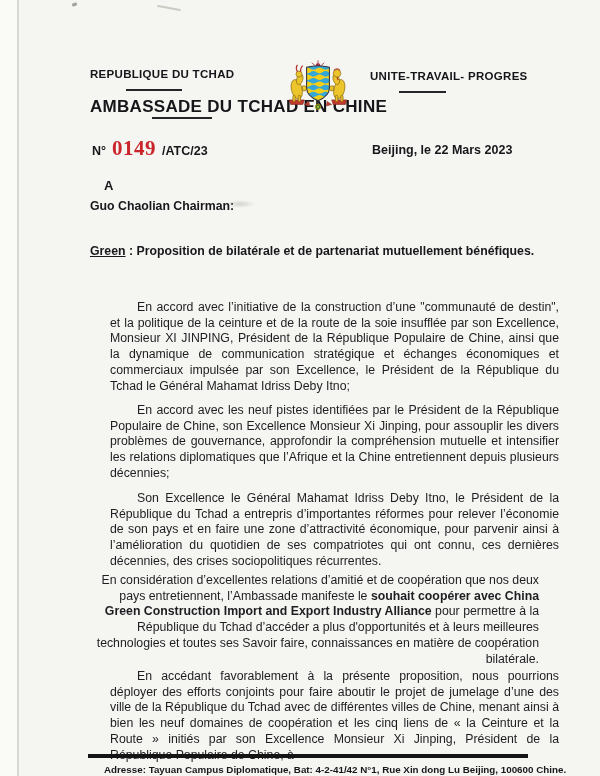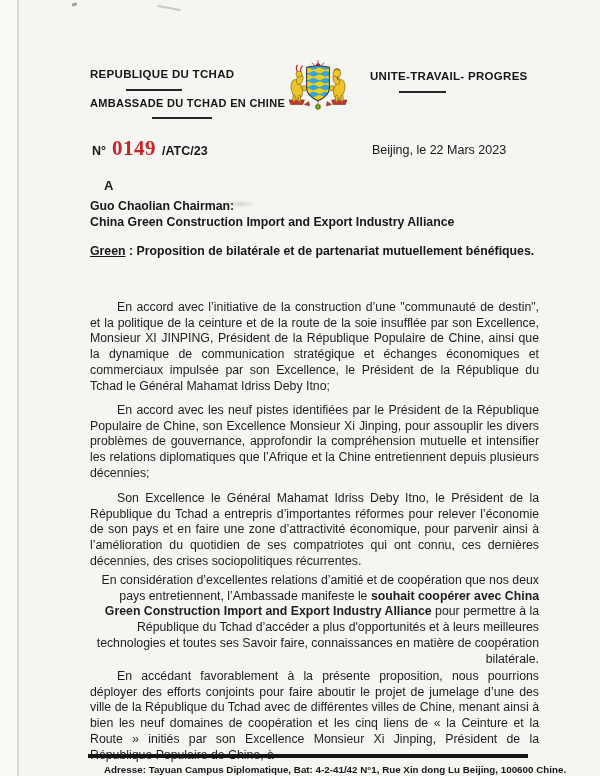--- a/index.html
+++ b/index.html
@@ -8,44 +8,44 @@
   .page {
     position:relative; width:600px; height:776px; overflow:hidden;
     background:#f5f5f1;
   }
   .edge-strip { position:absolute; left:0; top:0; width:17px; height:776px; background:#fafaf7; }
   .edge-line  { position:absolute; left:17px; top:0; width:2px; height:776px; background:#d7d7d3; }
   .speck1 { position:absolute; left:72px; top:3px; width:5px; height:3px; background:#8f8f88; transform:rotate(-20deg); border-radius:1px; opacity:.8; }
   .speck2 { position:absolute; left:157px; top:7px; width:24px; height:2px; background:#b9b9b0; transform:rotate(10deg); border-radius:1px; opacity:.7; }
 
   .hdr-left-1 { position:absolute; left:90px; top:68px; font-size:11.5px; font-weight:bold; letter-spacing:.3px; color:#15151a; }
-  .hdr-left-2 { position:absolute; left:90px; top:97px; font-size:11px; font-weight:bold; letter-spacing:.3px; color:#15151a; }
+  .hdr-left-2 { position:absolute; left:90px; top:97px; font-size:17px; font-weight:bold; letter-spacing:.3px; color:#15151a; }
   .rule { position:absolute; height:2px; background:#26262a; }
   .rule-1 { left:126px; top:89px;  width:56px; }
   .rule-2 { left:152px; top:117px; width:60px; }
   .rule-3 { left:399px; top:91px;  width:47px; }
   .motto { position:absolute; left:370px; top:70px; font-size:11.5px; font-weight:bold; letter-spacing:.3px; color:#15151a; }
   .arms { position:absolute; left:280px; top:60px; width:76px; height:54px; }
 
   .ref { position:absolute; left:92px; top:136px; display:flex; align-items:baseline; color:#17171c; }
   .ref .pre  { font-size:12.5px; font-weight:bold; }
   .ref .num  { font-family:"Liberation Serif", serif; font-size:21px; font-weight:600; color:#c9252b; letter-spacing:.5px; margin:0 6px; }
   .ref .suf  { font-size:12.5px; font-weight:bold; }
-  .date { position:absolute; left:372px; top:143px; font-size:12.5px; font-weight:normal; color:#17171c; }
+  .date { position:absolute; left:372px; top:143px; font-size:12.5px; font-weight:bold; color:#17171c; }
 
   .to-a { position:absolute; left:104px; top:178px; font-size:13px; font-weight:bold; color:#17171c; }
   .addressee { position:absolute; left:90px; top:199px; font-size:12.3px; font-weight:bold; line-height:15.5px; color:#17171c; }
   .smudge { position:absolute; left:224px; top:200px; width:32px; height:8px; border-radius:50%;
             background:radial-gradient(ellipse at center, rgba(150,150,150,.35), rgba(150,150,150,0) 70%); }
 
   .subject { position:absolute; left:90px; top:243px; width:458px; font-size:12.3px; font-weight:bold; line-height:16.5px; color:#17171c; }
   .subject .u { text-decoration:underline; }
 
   .par { position:absolute; left:90px; width:449px; font-size:12.3px; line-height:15.7px; color:#1e1e22; text-align:justify; }
-  .par.indent { text-indent:27px; }
+  .par.indent { text-indent:27px;margin-left:20px; }
   .par.ragged { text-align:right; }
   .p1 { top:300px; }
   .p2 { top:403px; }
   .p3 { top:491px; }
   .p4 { top:573px; }
   .p5 { top:669px; }
   .b { font-weight:bold; }
 
   .foot-bar { position:absolute; left:88px; top:754px; width:440px; height:4px; background:#141414; }
   .foot-addr { position:absolute; left:104px; top:764px; font-size:9.8px; font-weight:bold; color:#17171c; white-space:nowrap;text-align:right; }
@@ -132,21 +132,20 @@
   <div class="ref">
     <span class="pre">N°</span>
       <span class="num">0149</span>
       <span class="suf">/ATC/23</span>
   </div>
   <div class="date">Beijing, le 22 Mars 2023</div>
 
   <div class="to-a">A</div>
   <div class="addressee">
     <div>Guo Chaolian Chairman:</div>
-    <div>China Green Construction Import and Export Industry Alliance</div>
   </div>
   <div class="smudge"></div>
 
   <div class="subject">
     <span class="u">Green</span><span> : </span><span>Proposition de bilatérale et de partenariat mutuellement bénéfiques.</span>
   </div>
 
   <p class="par indent p1">En accord avec l’initiative de la construction d’une "communauté de destin", et la politique de la ceinture et de la route de la soie insufflée par son Excellence, Monsieur XI JINPING, Président de la République Populaire de Chine, ainsi que la dynamique de communication stratégique et échanges économiques et commerciaux impulsée par son Excellence, le Président de la République du Tchad le Général Mahamat Idriss Deby Itno;</p>
   <p class="par indent p2">En accord avec les neuf pistes identifiées par le Président de la République Populaire de Chine, son Excellence Monsieur Xi Jinping, pour assouplir les divers problèmes de gouvernance, approfondir la compréhension mutuelle et intensifier les relations diplomatiques que l’Afrique et la Chine entretiennent depuis plusieurs décennies;</p>
   <p class="par indent p3">Son Excellence le Général Mahamat Idriss Deby Itno, le Président de la République du Tchad a entrepris d’importantes réformes pour relever l’économie de son pays et en faire une zone d’attractivité économique, pour parvenir ainsi à l’amélioration du quotidien de ses compatriotes qui ont connu, ces dernières décennies, des crises sociopolitiques récurrentes.</p>

